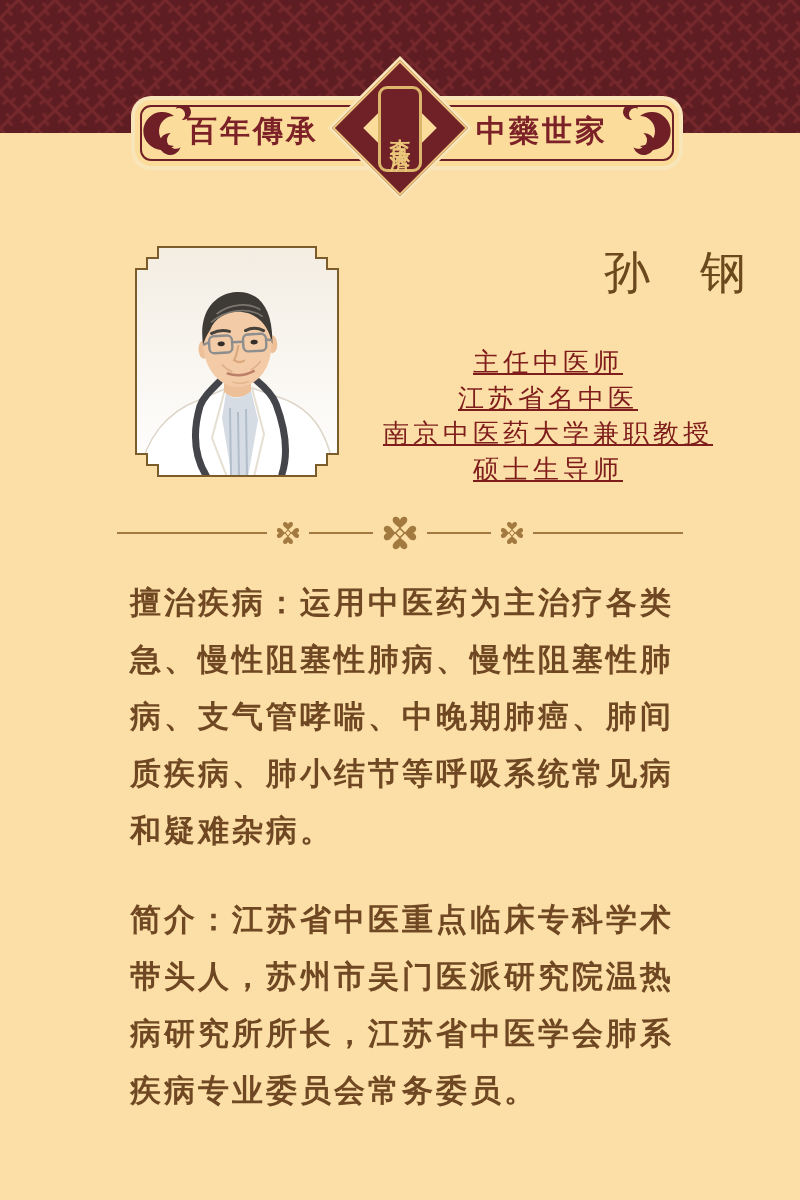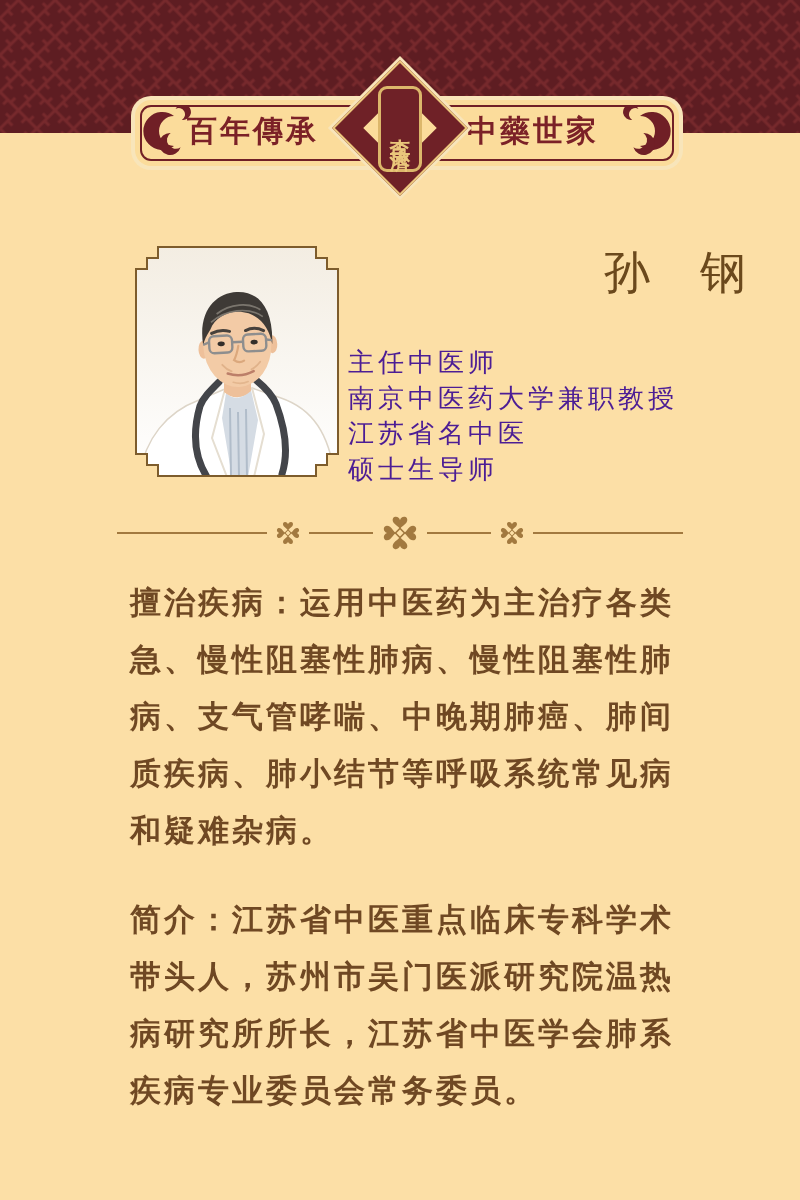--- a/index.html
+++ b/index.html
@@ -12,21 +12,21 @@
   .header svg { display:block; }
 
   
   .banner { position:absolute; left:135px; top:100px; width:544px; height:66px;
             background:#fbdc9b; border-radius:16px; box-shadow:0 0 0 4px #f8e5ba; }
   .banner-border { position:absolute; inset:5px; border:2px solid #701f26; border-radius:11px; }
   .banner-text { position:absolute; top:50%; transform:translateY(-54%); white-space:nowrap;
                  font-family:"Liberation Serif","DejaVu Serif",serif; font-weight:700;
                  font-size:30px; letter-spacing:3px; color:#7b2127; }
   .banner-text.left  { left:118px; transform:translate(-50%,-54%); }
-  .banner-text.right { left:398px; transform:translate(-50%,-54%); }
+  .banner-text.right { left:407px; transform:translate(-50%,-54%); }
   .scroll { position:absolute; top:5px; width:64px; height:56px; color:#701f26; }
   .scroll-left  { left:5px; }
   .scroll-right { right:5px; transform:scaleX(-1); }
 
   
   .diamond-outer { position:absolute; left:352px; top:80px; width:96px; height:96px;
                    background:#6f2127; border:2px solid #ecc77d; transform:rotate(45deg);
                    box-shadow:0 0 0 3px #f8e5ba; }
   .diamond-inner { position:absolute; left:374px; top:102px; width:52px; height:52px;
                    background:#fbdc9b; transform:rotate(45deg); }
@@ -38,23 +38,23 @@
                font-size:21px; letter-spacing:5px; color:#eac77b; line-height:36px; }
 
   
   .photo { position:absolute; left:135px; top:246px; width:204px; height:231px; }
   .photo svg { display:block; width:204px; height:231px; }
 
   
   .name { position:absolute; left:348px; top:247px; width:400px; text-align:right;
           font-family:"Liberation Serif","DejaVu Serif",serif;
           font-size:46px; line-height:52px; color:#6b491c; letter-spacing:2px; }
-  .titles { position:absolute; left:348px; top:345px; width:400px; text-align:left;
+  .titles { position:absolute; left:348px; top:345px; width:400px; text-align:center;
             font-family:"Liberation Serif","DejaVu Serif",serif;
-            font-size:26px; line-height:35.5px; letter-spacing:4px; color:#4c1d95; }
+            font-size:26px; line-height:35.5px; letter-spacing:4px; color:#7f1d1d;text-decoration:underline; }
 
   
   .divider { position:absolute; left:117px; top:513px; width:566px; height:40px;
              display:flex; align-items:center; gap:8px; color:#a2793f; }
   .dline { display:block; height:2px; background:#a2793f; }
   .dline.end { width:150px; flex:none; }
   .dline.grow { flex:1; }
   .orn { flex:none; }
   .orn.small { width:26px; height:26px; }
   .orn.big { width:38px; height:38px; }
@@ -170,22 +170,22 @@
           <path d="M-6 42 Q2 45 9 42" stroke="#e3b68e" stroke-width="1.6" fill="none" stroke-linecap="round"></path>
         </g>
       </g>
       <polygon points="23,1 181,1 181,12 192,12 192,23 203,23 203,208 192,208 192,219 181,219 181,230 23,230 23,219 12,219 12,208 1,208 1,23 12,23 12,12 23,12" fill="none" stroke="#7d5c2c" stroke-width="2"></polygon>
     </svg>
   </div>
 
   <div class="name">孙　钢</div>
   <div class="titles">
     <div class="title-line">主任中医师</div>
+    <div class="title-line">江苏省名中医</div>
     <div class="title-line">南京中医药大学兼职教授</div>
-    <div class="title-line">江苏省名中医</div>
     <div class="title-line">硕士生导师</div>
   </div>
 
   <div class="divider">
     <span class="dline end"></span>
     <svg class="orn small" viewBox="-20 -20 40 40">
         <use href="#petal-orn"></use>
       </svg>
     <span class="dline grow"></span>
     <svg class="orn big" viewBox="-20 -20 40 40">

